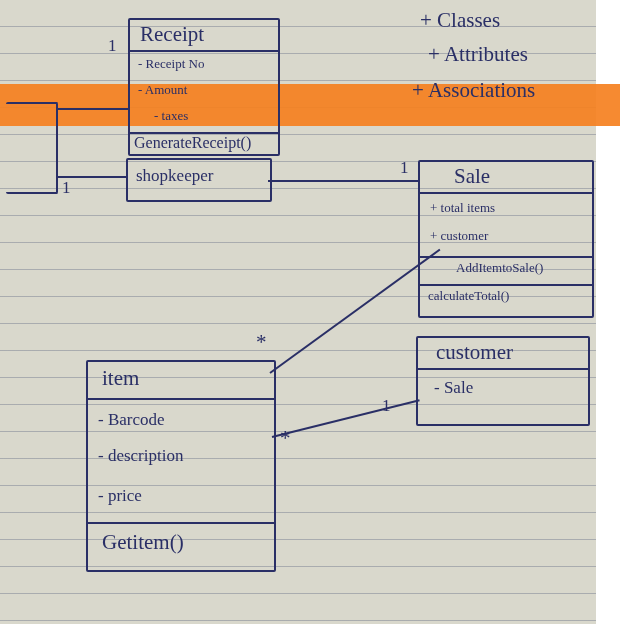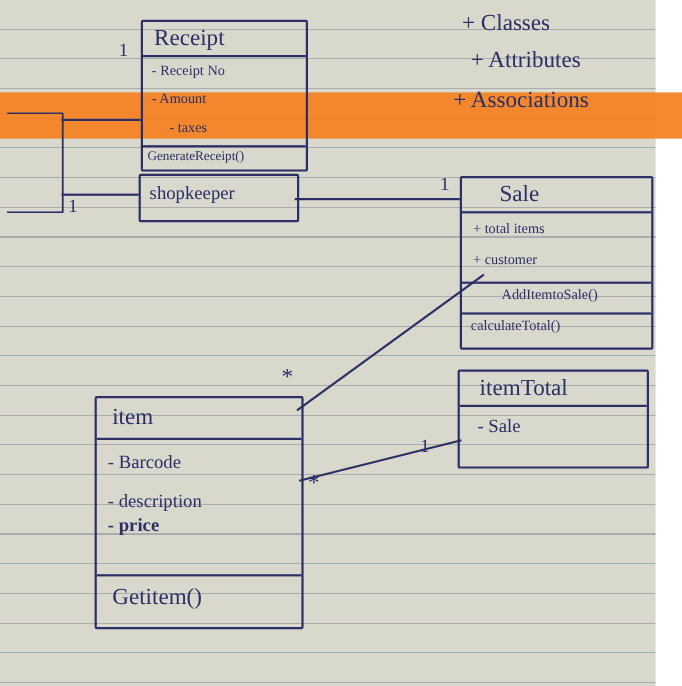--- a/index.html
+++ b/index.html
@@ -33,21 +33,21 @@
   <div class="lbl big" style="left:428px;top:42px;">+ Attributes</div>
   <div class="lbl big" style="left:412px;top:78px;">+ Associations</div>
 
   <div class="box" style="left:128px;top:18px;width:148px;height:134px;">
     <div class="sep" style="top:30px;"></div>
     <div class="sep" style="top:112px;"></div>
     <div class="lbl big" style="left:10px;top:2px;">Receipt</div>
     <div class="lbl small" style="left:8px;top:36px;">- Receipt No</div>
     <div class="lbl small" style="left:8px;top:62px;">- Amount</div>
     <div class="lbl small" style="left:24px;top:88px;">- taxes</div>
-    <div class="lbl small" style="left:4px;top:114px;font-size:12px;">GenerateReceipt()</div>
+    <div class="lbl small" style="left:4px;top:114px;font-size:16px;">GenerateReceipt()</div>
   </div>
 
   <div class="box" style="left:126px;top:158px;width:142px;height:40px;">
     <div class="lbl mid" style="left:8px;top:6px;text-align:center;">shopkeeper</div>
   </div>
 
   <div class="box" style="left:6px;top:102px;width:50px;height:88px;border-left:none;"></div>
 
   <div class="box" style="left:418px;top:160px;width:172px;height:154px;">
     <div class="sep" style="top:30px;"></div>
@@ -55,31 +55,31 @@
     <div class="sep" style="top:122px;"></div>
     <div class="lbl big" style="left:34px;top:2px;">Sale</div>
     <div class="lbl small" style="left:10px;top:38px;">+ total items</div>
     <div class="lbl small" style="left:10px;top:66px;">+ customer</div>
     <div class="lbl small" style="left:8px;top:98px;margin-left:28px;">AddItemtoSale()</div>
     <div class="lbl small" style="left:8px;top:126px;">calculateTotal()</div>
   </div>
 
   <div class="box" style="left:416px;top:336px;width:170px;height:86px;">
     <div class="sep" style="top:30px;"></div>
-    <div class="lbl big" style="left:18px;top:2px;">itemTotal</div>
+    <div class="lbl big" style="left:18px;top:2px;">customer</div>
     <div class="lbl mid" style="left:16px;top:40px;">- Sale</div>
   </div>
 
   <div class="box" style="left:86px;top:360px;width:186px;height:208px;">
     <div class="sep" style="top:36px;"></div>
     <div class="sep" style="top:160px;"></div>
     <div class="lbl big" style="left:14px;top:4px;">item</div>
     <div class="lbl mid" style="left:10px;top:48px;">- Barcode</div>
     <div class="lbl mid" style="left:10px;top:84px;">- description</div>
-    <div class="lbl mid" style="left:10px;top:106px;font-weight:bold;">- price</div>
+    <div class="lbl mid" style="left:10px;top:124px;">- price</div>
     <div class="lbl big" style="left:14px;top:168px;">Getitem()</div>
   </div>
 
   <div class="line" style="left:56px;top:108px;width:72px;"></div>
   <div class="line" style="left:56px;top:176px;width:70px;"></div>
   <div class="line" style="left:268px;top:180px;width:150px;"></div>
   <div class="line" style="left:270px;top:372px;width:210px;transform:rotate(-36deg);"></div>
   <div class="line" style="left:272px;top:436px;width:152px;transform:rotate(-14deg);"></div>
 
   <div class="lbl mid" style="left:108px;top:36px;">1</div>

